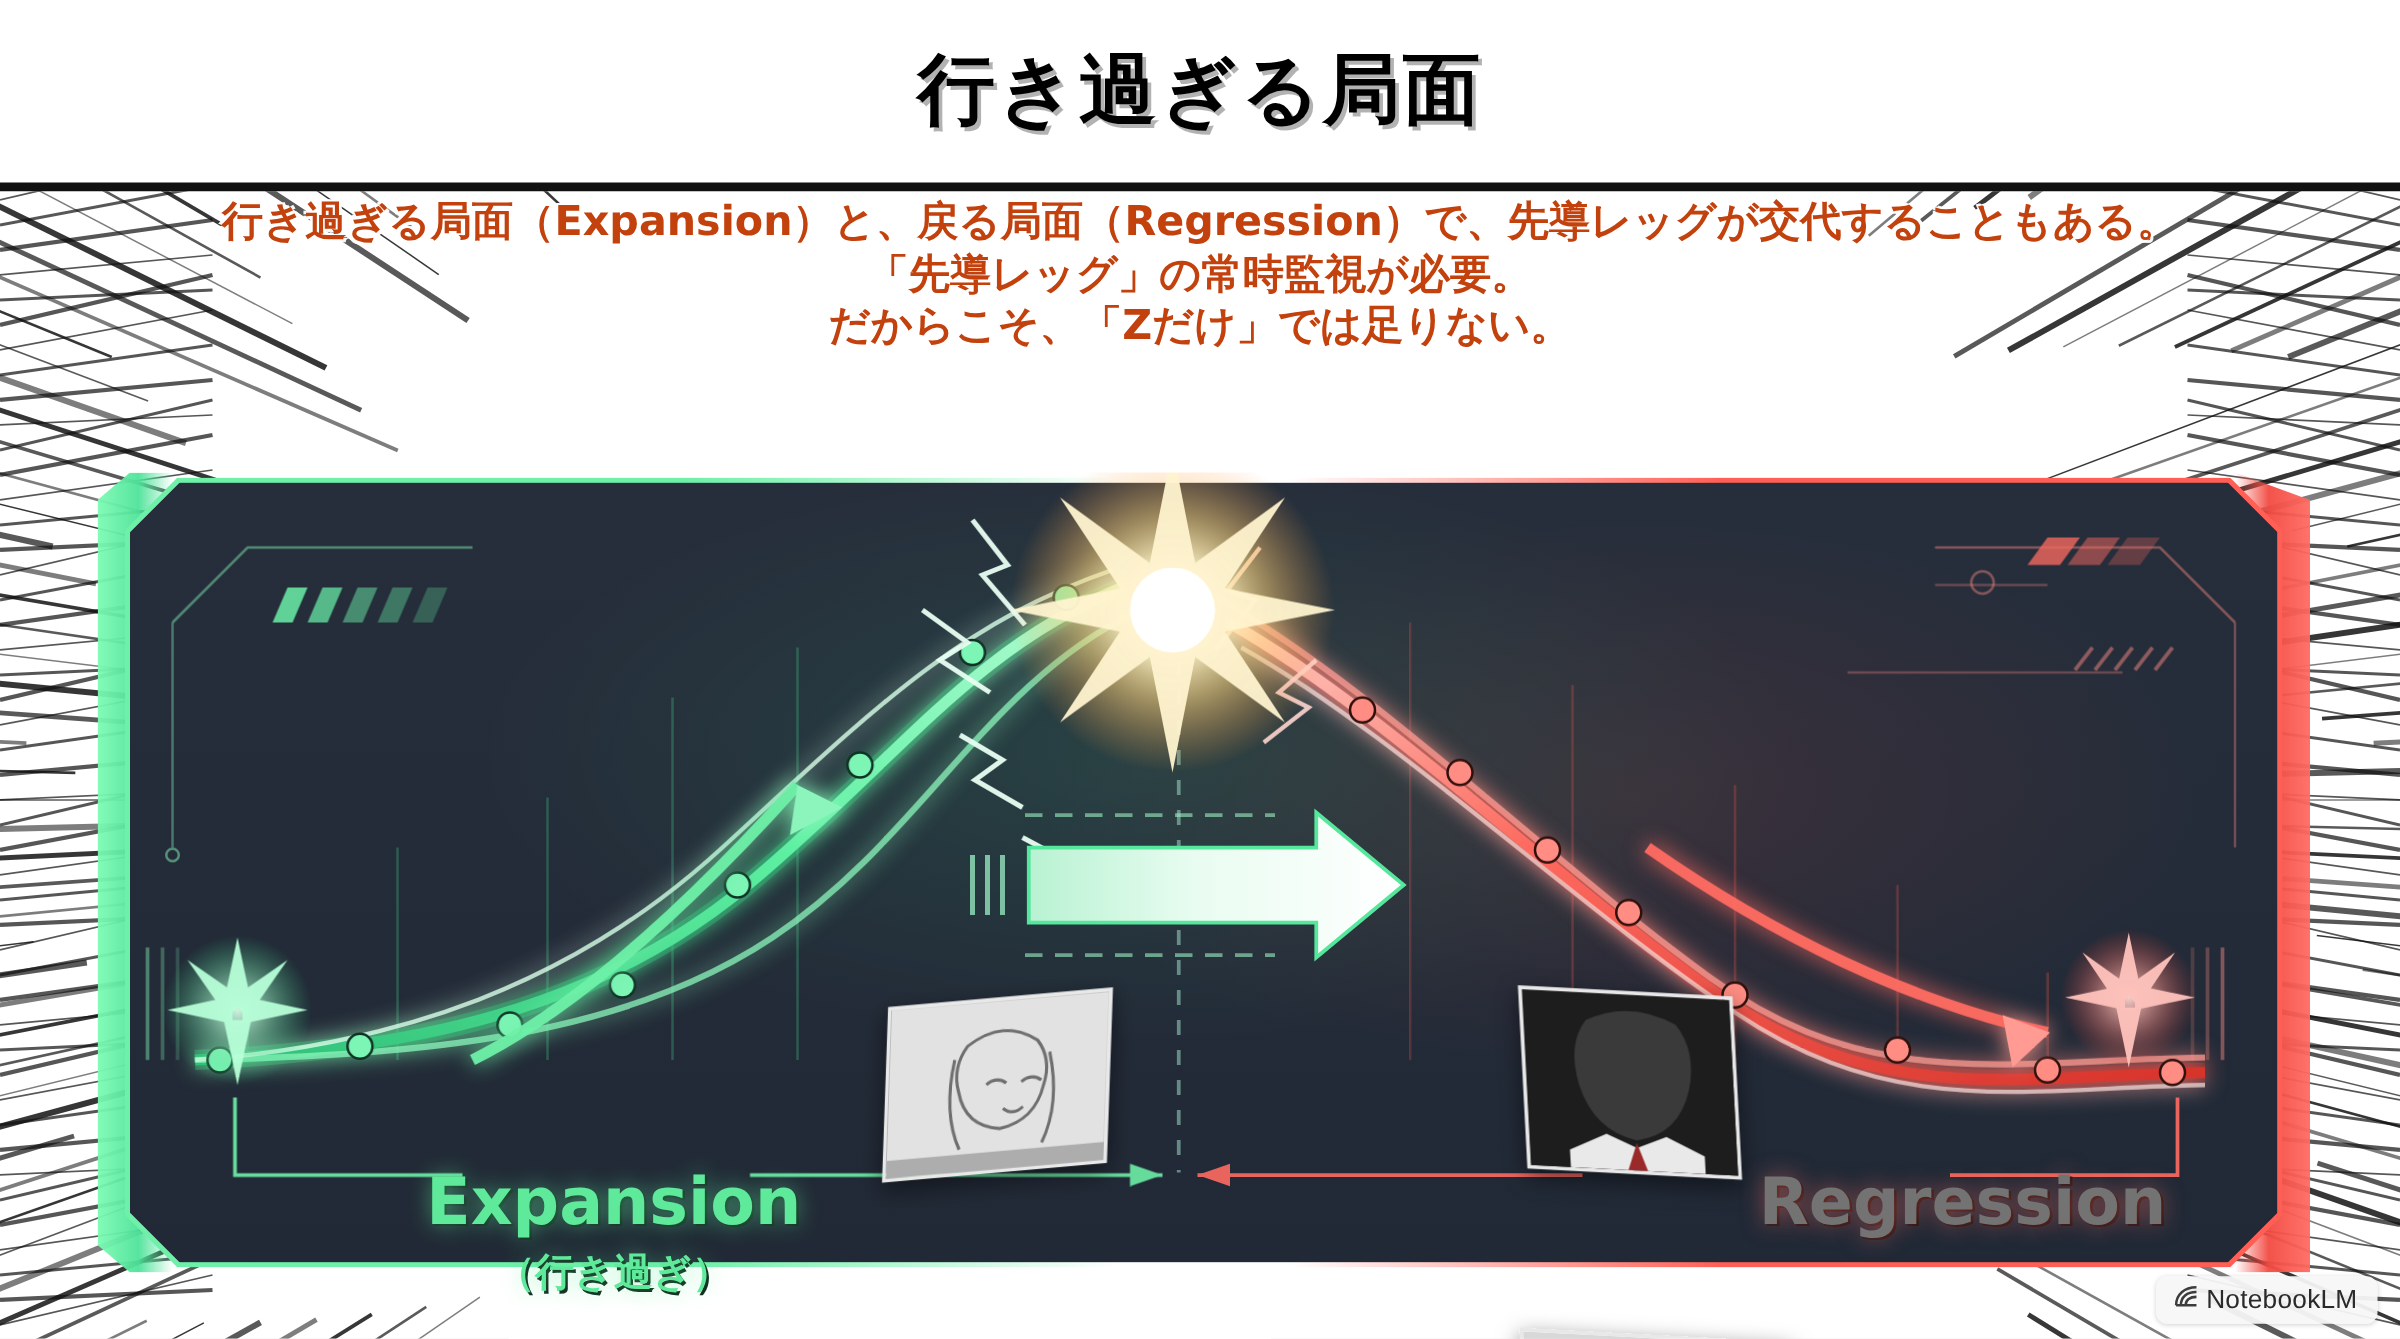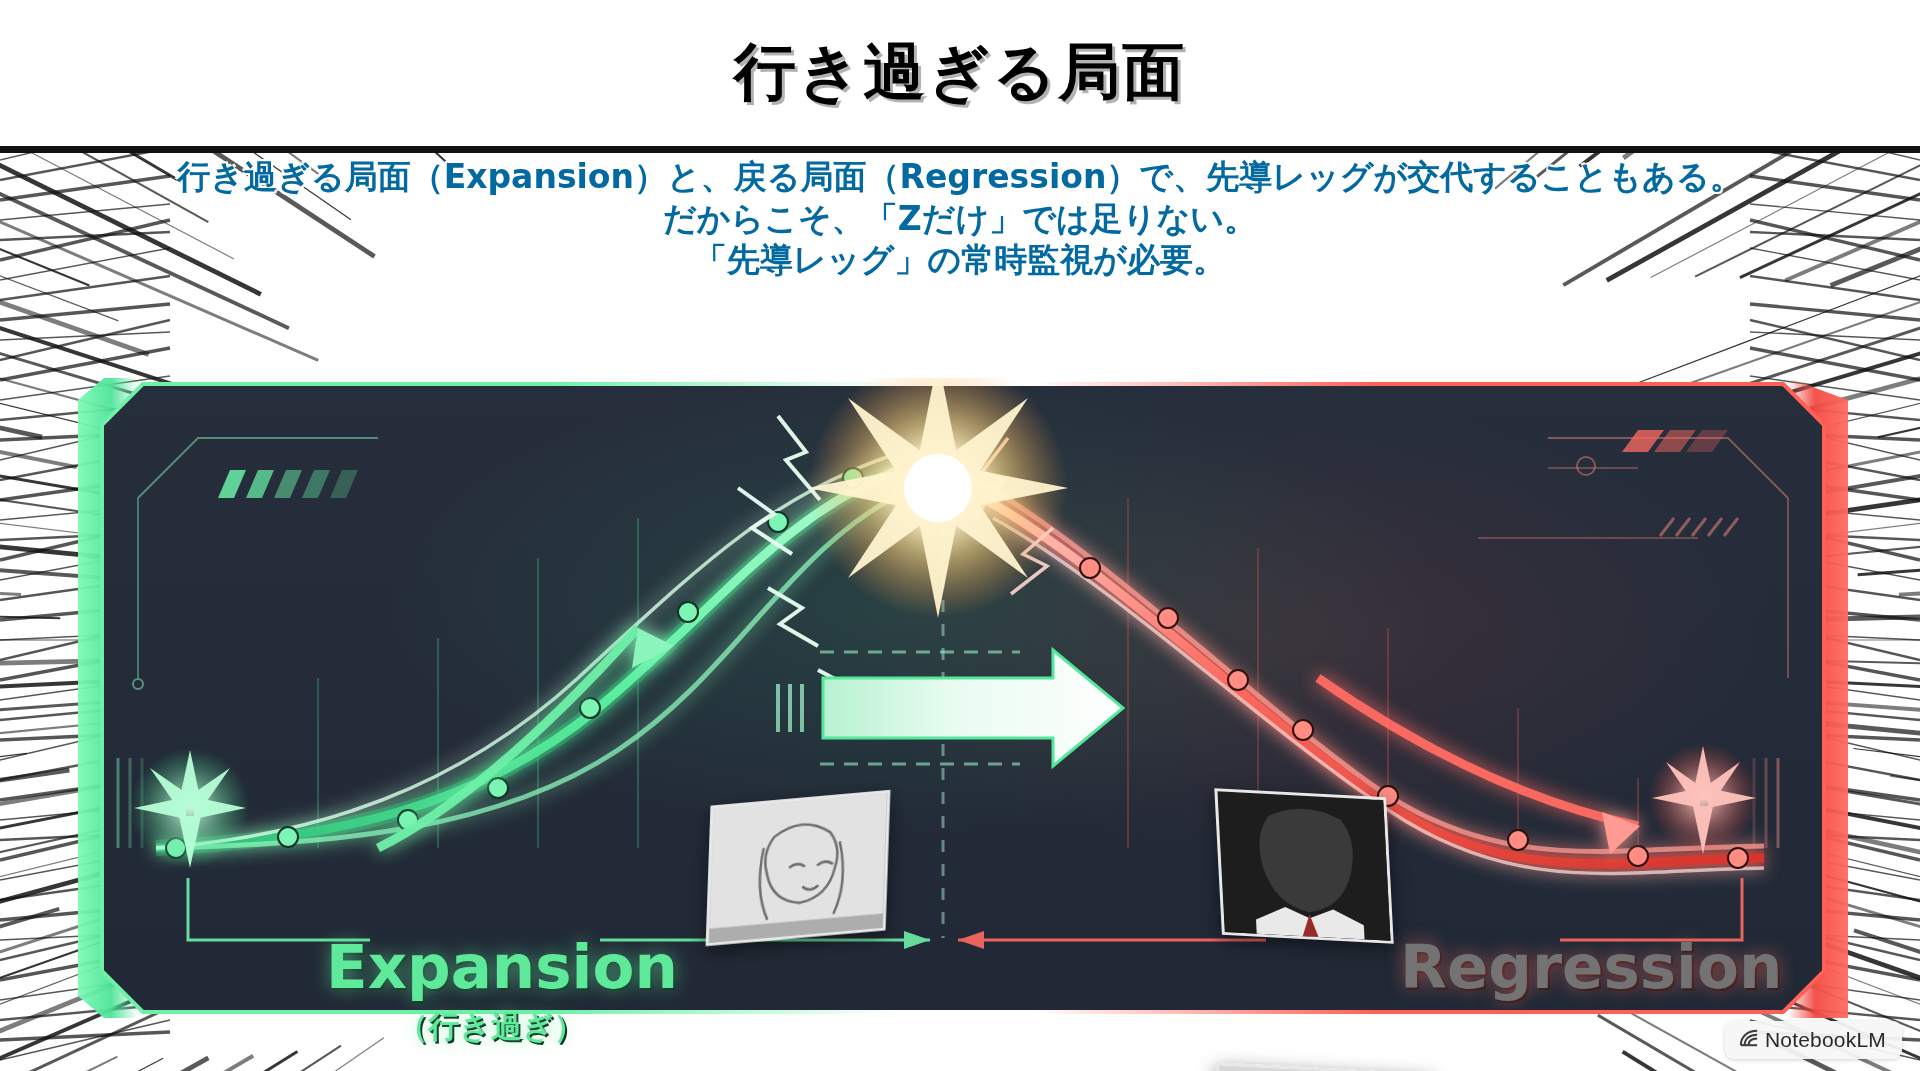--- a/index.html
+++ b/index.html
@@ -18,21 +18,21 @@
   .title { position:absolute; left:0; top:30px; width:1920px; text-align:center;
      font-size:62px; font-weight:bold; letter-spacing:2px; color:#000;
      font-family:"DejaVu Sans","Liberation Sans",sans-serif; z-index:6;
      text-shadow:3px 3px 0 rgba(0,0,0,0.30); }
   .band-rule { position:absolute; left:0; top:146px; width:1920px; height:7px;
      background:#111; z-index:5; }
 
   
   .subtitle { position:absolute; left:0; top:156px; width:1920px; text-align:center;
      z-index:6; }
-  .subtitle div { font-size:33px; font-weight:bold; color:#0369a1; line-height:1.26;
+  .subtitle div { font-size:33px; font-weight:bold; color:#c2410c; line-height:1.26;
      font-family:"DejaVu Sans","Liberation Sans",sans-serif;
      text-shadow:2px 2px 0 rgba(255,255,255,0.95), -2px -2px 0 rgba(255,255,255,0.95),
                  2px -2px 0 rgba(255,255,255,0.95), -2px 2px 0 rgba(255,255,255,0.95); }
 
   
   .panel-wrap { position:absolute; left:78px; top:378px; width:1770px; height:640px; z-index:4; }
 
   .panel-glow-l { position:absolute; left:0; top:0; width:60px; height:640px;
      background:linear-gradient(90deg,#7dfcb4 0%, #4fe39a 55%, rgba(79,227,154,0) 100%);
      clip-path:polygon(0 22px,26px 0,100% 0,100% 100%,26px 100%,0 calc(100% - 22px));
@@ -59,21 +59,21 @@
                 rgba(255,90,80,0) 54%, #ff5f55 74%, #ff5f55 100%); }
   .edge-mask { position:absolute; left:27px; top:9px; width:1716px; height:622px;
      clip-path:polygon(40px 0, calc(100% - 40px) 0, 100% 40px, 100% calc(100% - 40px),
                        calc(100% - 40px) 100%, 40px 100%, 0 calc(100% - 40px), 0 40px);
      background:#242c38; }
 
   .hud-svg { position:absolute; left:0; top:0; width:1770px; height:640px; pointer-events:none; }
 
   
   .phase-label { position:absolute; text-align:center; z-index:9; pointer-events:none; }
-  .phase-label .big { font-size:61px; font-weight:bold; line-height:1.02;
+  .phase-label .big { font-size:52px; font-weight:bold; line-height:1.02;
      font-family:"DejaVu Sans","Liberation Sans",sans-serif; }
   .phase-label .jp  { font-size:31px; font-weight:bold; margin-top:8px;
      font-family:"DejaVu Sans","Liberation Sans",sans-serif; }
   #expansion-label { left:248px; top:558px; width:330px; color:#5eea9a;
      text-shadow:0 0 18px rgba(94,234,154,0.55), 2px 2px 0 #10281d; }
   #regression-label { left:1322px; top:558px; width:340px; color:#737373;
      text-shadow:0 0 18px rgba(240,110,100,0.50), 2px 2px 0 #2a1411; }
 
   
   #baton { position:absolute; left:806px; top:658px; width:320px; height:128px; z-index:10; }
@@ -546,22 +546,22 @@
         </g>
     </svg>
   </div>
 
   <div class="header-band"></div>
   <div class="title">行き過ぎる局面</div>
   <div class="band-rule"></div>
 
   <div class="subtitle">
     <div>行き過ぎる局面（Expansion）と、戻る局面（Regression）で、先導レッグが交代することもある。</div>
+    <div>「先導レッグ」の常時監視が必要。</div>
     <div>だからこそ、「Zだけ」では足りない。</div>
-    <div>「先導レッグ」の常時監視が必要。</div>
   </div>
 
   <div class="panel-wrap">
 
     <div class="panel-glow-l"></div>
     <div class="panel-glow-r"></div>
 
     <div class="edge-green"></div>
     <div class="edge-mask"></div>
 

